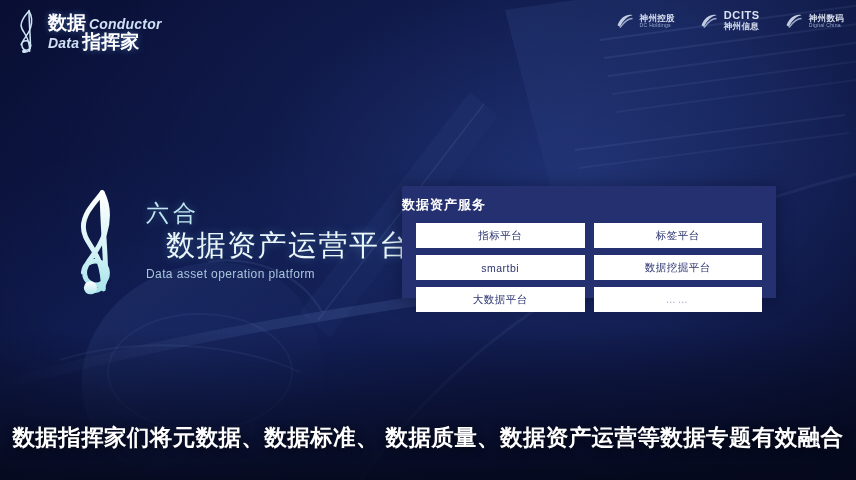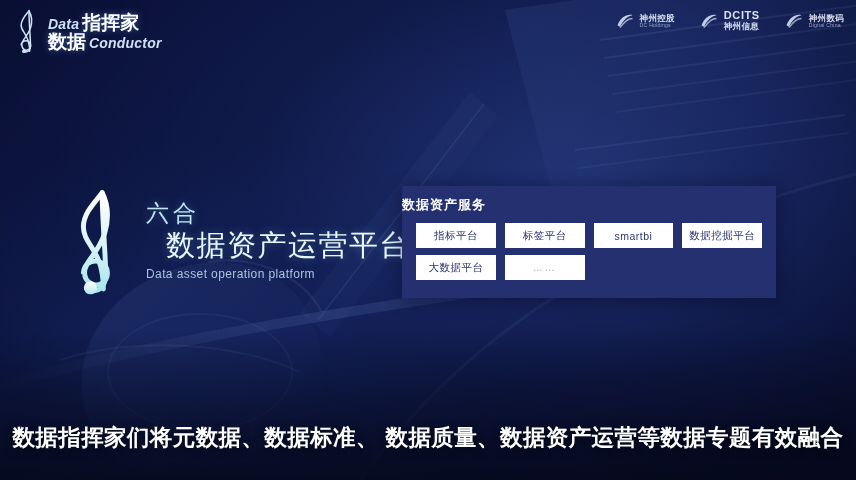--- a/index.html
+++ b/index.html
@@ -88,21 +88,21 @@
     background:#253070;
     box-shadow:0 2px 16px rgba(2,6,28,.45);
   }
   .panel-title {
     text-align:left; color:#ffffff; font-weight:bold;
     font-size:13px; letter-spacing:1px; padding-top:10px;
   }
   .card-grid {
     margin:9px 14px 0 14px;
     display:grid;
-    grid-template-columns:repeat(4, 1fr);
+    grid-template-columns:repeat(2, 1fr);
     gap:7px 9px;
   }
   .card {
     background:#ffffff;
     height:25px;
     display:flex; align-items:center; justify-content:center;
     color:#2b3470; font-size:10.5px; letter-spacing:.5px;
     white-space:nowrap;
   }
   .card.dots { color:#9aa3c4; letter-spacing:2px; font-size:10px; }
@@ -178,26 +178,26 @@
       <g fill="none" stroke="#cfe6f7" stroke-width="2.1" stroke-linecap="round">
         <path d="M21 60 C 21 36, 9 34, 9 24 C 9 16, 16 9, 20 4 C 24 11, 25 19, 22 28
                  C 18 40, 10 44, 10 51 C 10 57, 15 60, 19 58 C 23 56, 24 50, 20 47
                  C 16 44, 10 46, 9 51"></path>
         <path d="M20 4 C 20 20, 22 40, 22 52 C 22 59, 18 62, 14 61"></path>
       </g>
       <circle cx="13" cy="60" r="2.6" fill="#cfe6f7"></circle>
     </svg>
     <div class="brand-words">
       <div class="brand-row">
+        <span class="brand-cn">数据</span>
+        <span class="brand-en">Conductor</span>
+      </div>
+      <div class="brand-row">
         <span class="brand-en">Data</span>
         <span class="brand-cn">指挥家</span>
-      </div>
-      <div class="brand-row">
-        <span class="brand-cn">数据</span>
-        <span class="brand-en">Conductor</span>
       </div>
     </div>
   </div>
 
   <div class="partners">
 
     <div class="partner">
       <svg class="partner-mark" viewBox="0 0 24 24" aria-hidden="true">
         <path d="M3 17 C 7 7, 15 3, 21 5 C 16 6, 10 10, 6 19 Z" fill="#e6eefc" opacity=".9"></path>
         <path d="M6 20 C 11 13, 17 9, 21 9" stroke="#cbd9f3" stroke-width="1.6" fill="none" opacity=".8"></path>

